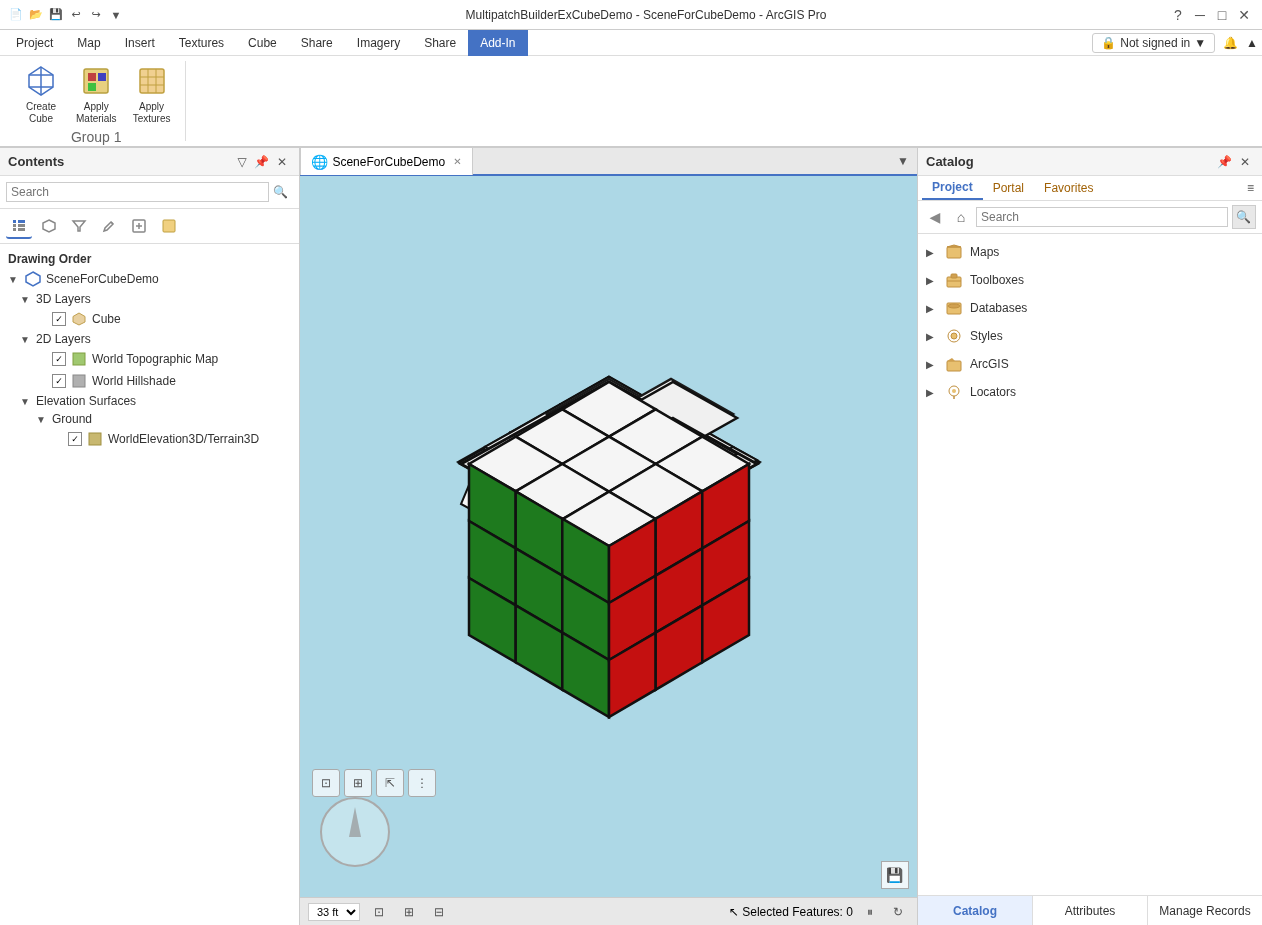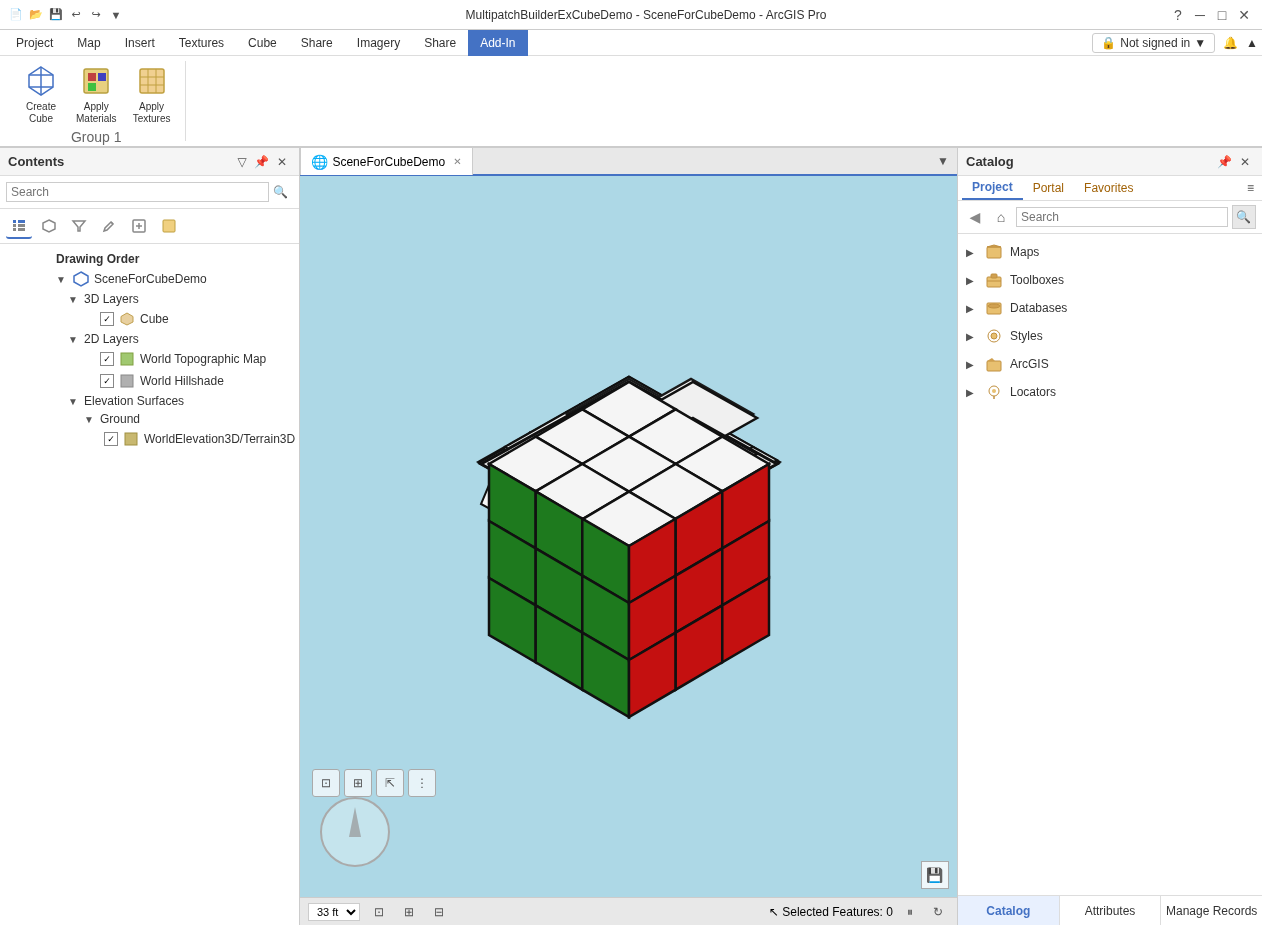--- a/index.html
+++ b/index.html
@@ -130,21 +130,20 @@
       padding: 4px 6px;
       border-bottom: 1px solid #ddd;
       gap: 4px;
     }
     .toolbar-btn { width: 26px; height: 26px; display: flex; align-items: center; justify-content: center; cursor: pointer; color: #555; border-radius: 3px; }
     .toolbar-btn.active { border-bottom: 2px solid #4472c4; }
     .contents-tree {
       flex: 1;
       overflow-y: auto;
       padding: 4px 0;
-      margin-left: 48px;
     }
     .tree-section-label { font-size: 12px; font-weight: bold; color: #333; padding: 4px 8px 2px; }
     .tree-item {
       display: flex;
       align-items: center;
       padding: 2px 8px;
       cursor: pointer;
       gap: 4px;
       font-size: 12px;
     }
@@ -249,21 +248,21 @@
       background: #fff;
       padding: 1px 4px;
       font-size: 11px;
       cursor: pointer;
     }
     .status-right { margin-left: auto; display: flex; align-items: center; gap: 6px; }
     .status-btn { width: 22px; height: 22px; display: flex; align-items: center; justify-content: center; cursor: pointer; color: #555; }
 
     
     .catalog-panel {
-      width: 305px;
+      width: 345px;
       background: #fff;
       border-left: 1px solid #ccc;
       display: flex;
       flex-direction: column;
     }
     .catalog-header {
       display: flex;
       align-items: center;
       justify-content: space-between;
       padding: 4px 8px;

